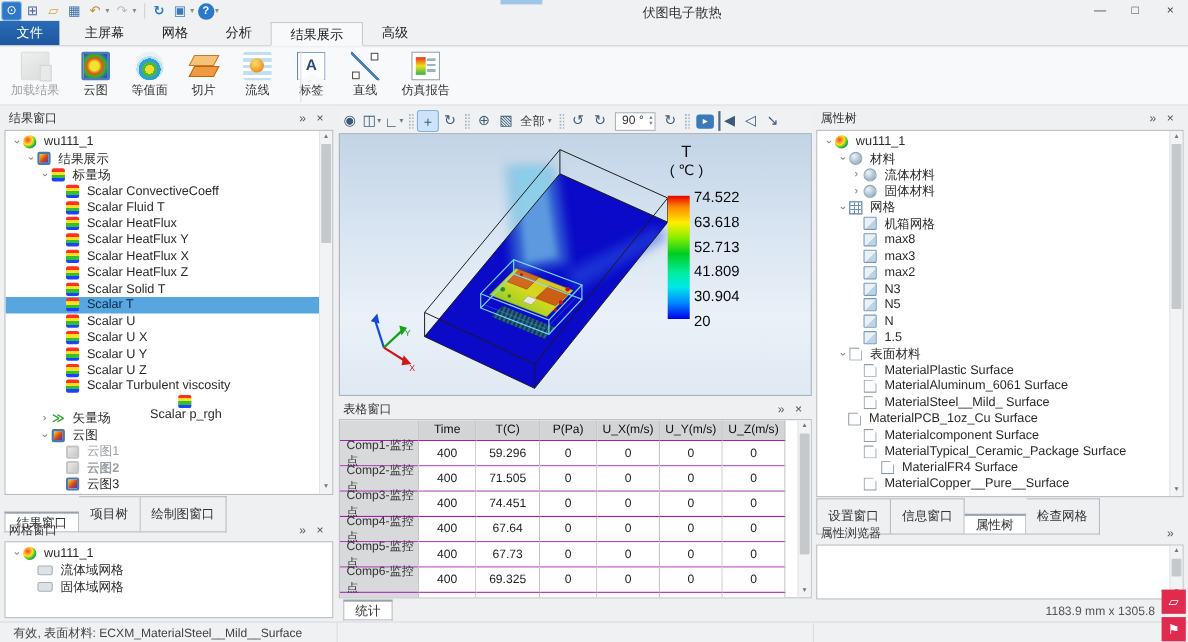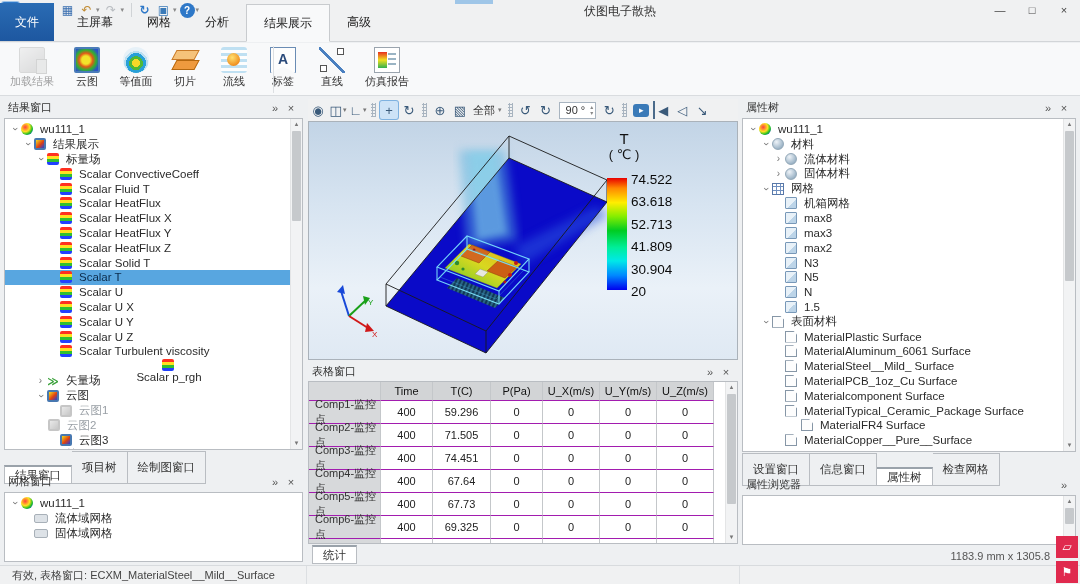--- a/index.html
+++ b/index.html
@@ -21,21 +21,21 @@
   .qai.disabled{color:#b8bcc0}
   .qacaret{font-size:7px;color:#888;margin:0 3px 0 -1px}
   .qasep{width:1px;height:14px;background:#d0d3d6;margin:0 4px}
   #win-title{top:3px;left:584px;font-size:12px;color:#333}
   #winbtns{right:0;top:0;display:flex;height:20px}
   .wbtn{width:32px;height:20px;display:flex;align-items:center;justify-content:center;font-size:11px;color:#444}
   #top-notch{left:455px;top:0;width:38px;height:4px;background:#9fc6e8}
 
   
   #tabrow{left:0;top:20px;width:1080px;height:22px;background:#f0f1f2;border-bottom:1px solid #d2d5d8;display:flex;align-items:flex-end}
-  .mtab{height:38px;padding:0 17px;display:flex;align-items:center;font-size:12px;color:#222}
+  .mtab{height:22px;padding:0 17px;display:flex;align-items:center;font-size:12px;color:#222}
   .mtab.file{background:linear-gradient(180deg,#2a6cb4,#1d57a0);color:#fff;padding:0 15px;margin-right:6px}
   .mtab.on{background:#f8f9fa;border:1px solid #c8cbce;border-bottom:1px solid #f8f9fa;margin-bottom:-1px}
 
   
   #ribbon{left:0;top:43px;width:1080px;height:53px;background:#f8f9fa;border-bottom:1px solid #d9dcdf;display:flex}
   .rbn{width:46px;display:flex;flex-direction:column;align-items:center;margin-left:3px}
   .rbn .rlabel{font-size:11px;color:#333;margin-top:1px;white-space:nowrap}
   .rbn.disabled{opacity:.45}
   .rbn.wide{width:58px}
   .rbi{width:26px;height:26px;margin-top:4px;position:relative}
@@ -241,26 +241,26 @@
         <span class="tlabel">Scalar Fluid T</span>
       </div>
       <div class="trow" style="padding-left: 43px;">
         <span class="exp"></span>
         <span class="ic scalar-item"></span>
         <span class="tlabel">Scalar HeatFlux</span>
       </div>
       <div class="trow" style="padding-left: 43px;">
         <span class="exp"></span>
         <span class="ic scalar-item"></span>
+        <span class="tlabel">Scalar HeatFlux Y</span>
+      </div>
+      <div class="trow" style="padding-left: 43px;">
+        <span class="exp"></span>
+        <span class="ic scalar-item"></span>
         <span class="tlabel">Scalar HeatFlux X</span>
-      </div>
-      <div class="trow" style="padding-left: 43px;">
-        <span class="exp"></span>
-        <span class="ic scalar-item"></span>
-        <span class="tlabel">Scalar HeatFlux Y</span>
       </div>
       <div class="trow" style="padding-left: 43px;">
         <span class="exp"></span>
         <span class="ic scalar-item"></span>
         <span class="tlabel">Scalar HeatFlux Z</span>
       </div>
       <div class="trow" style="padding-left: 43px;">
         <span class="exp"></span>
         <span class="ic scalar-item"></span>
         <span class="tlabel">Scalar Solid T</span>
@@ -308,21 +308,21 @@
       <div class="trow" style="padding-left: 30px;">
         <span class="exp open">›</span>
         <span class="ic cloud-plot"></span>
         <span class="tlabel">云图</span>
       </div>
       <div class="trow dim" style="padding-left: 43px;">
         <span class="exp"></span>
         <span class="ic cloud-item"></span>
         <span class="tlabel">云图1</span>
       </div>
-      <div class="trow dim" style="padding-left: 31px;">
+      <div class="trow dim" style="padding-left: 43px; font-weight: bold;">
         <span class="exp"></span>
         <span class="ic cloud-item"></span>
         <span class="tlabel">云图2</span>
       </div>
       <div class="trow" style="padding-left: 43px;">
         <span class="exp"></span>
         <span class="ic cloud-plot"></span>
         <span class="tlabel">云图3</span>
       </div>
       <div class="trow" style="padding-left: 30px;">
@@ -644,21 +644,21 @@
       <div class="trow" style="padding-left: 30px;">
         <span class="exp"></span>
         <span class="ic surface-material"></span>
         <span class="tlabel">MaterialAluminum_6061 Surface</span>
       </div>
       <div class="trow" style="padding-left: 30px;">
         <span class="exp"></span>
         <span class="ic surface-material"></span>
         <span class="tlabel">MaterialSteel__Mild_ Surface</span>
       </div>
-      <div class="trow" style="padding-left: 30px;">
+      <div class="trow" style="padding-left: 16px;">
         <span class="exp"></span>
         <span class="ic surface-material"></span>
         <span class="tlabel">MaterialPCB_1oz_Cu Surface</span>
       </div>
       <div class="trow" style="padding-left: 30px;">
         <span class="exp"></span>
         <span class="ic surface-material"></span>
         <span class="tlabel">Materialcomponent Surface</span>
       </div>
       <div class="trow" style="padding-left: 30px;">
@@ -697,19 +697,19 @@
 <div class="pbox" style="left:742px;top:495px;width:334px;height:50px">
   <div class="sb">
     <div class="sarr">▲</div>
     <div class="sthumb" style="top:12px;height:16px"></div>
     <div class="sarr" style="position:absolute;bottom:0;left:0;right:0">▼</div>
   </div>
 </div>
 <div class="abs" id="dimtext">1183.9 mm x 1305.8</div>
 
 <div class="abs" id="statusbar">
-  <span>有效, 表格窗口: ECXM_MaterialSteel__Mild__Surface</span>
+  <span>有效, 表面材料: ECXM_MaterialSteel__Mild__Surface</span>
 </div>
 <div class="statdiv" style="left:306px"></div>
 <div class="statdiv" style="left:739px"></div>
 
 <div class="abs redbtn" style="left:1056px;top:536px">▱</div>
 <div class="abs redbtn" style="left:1056px;top:561px">⚑</div>
 
 </body></html>

